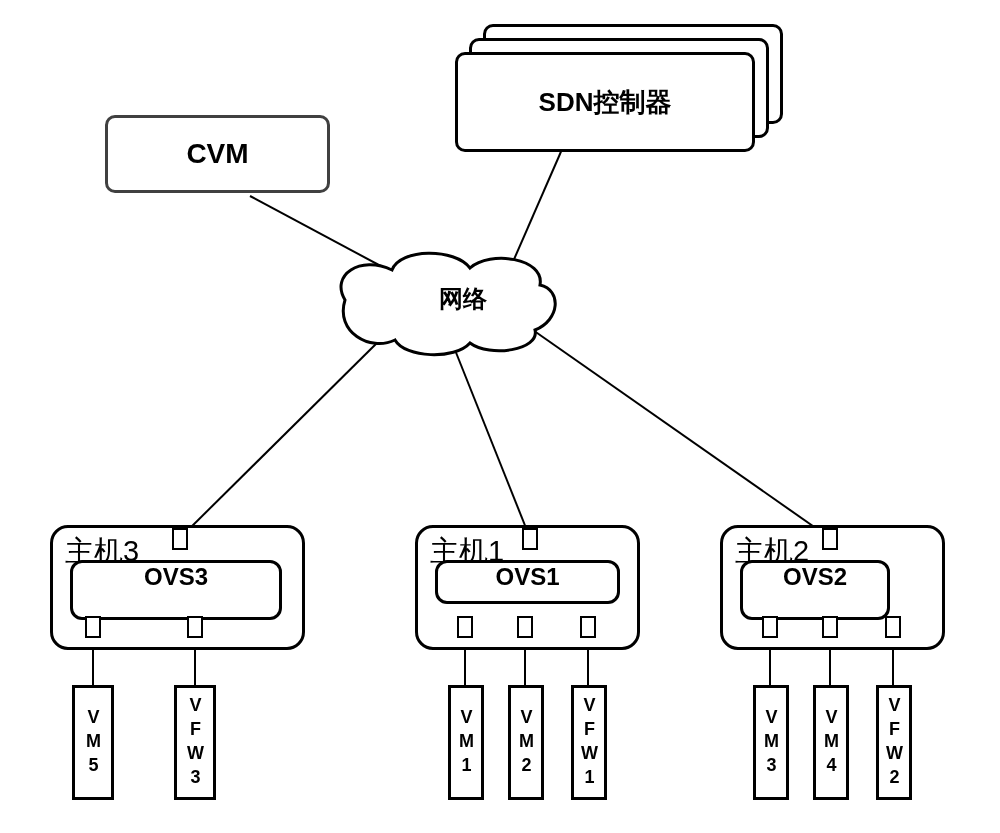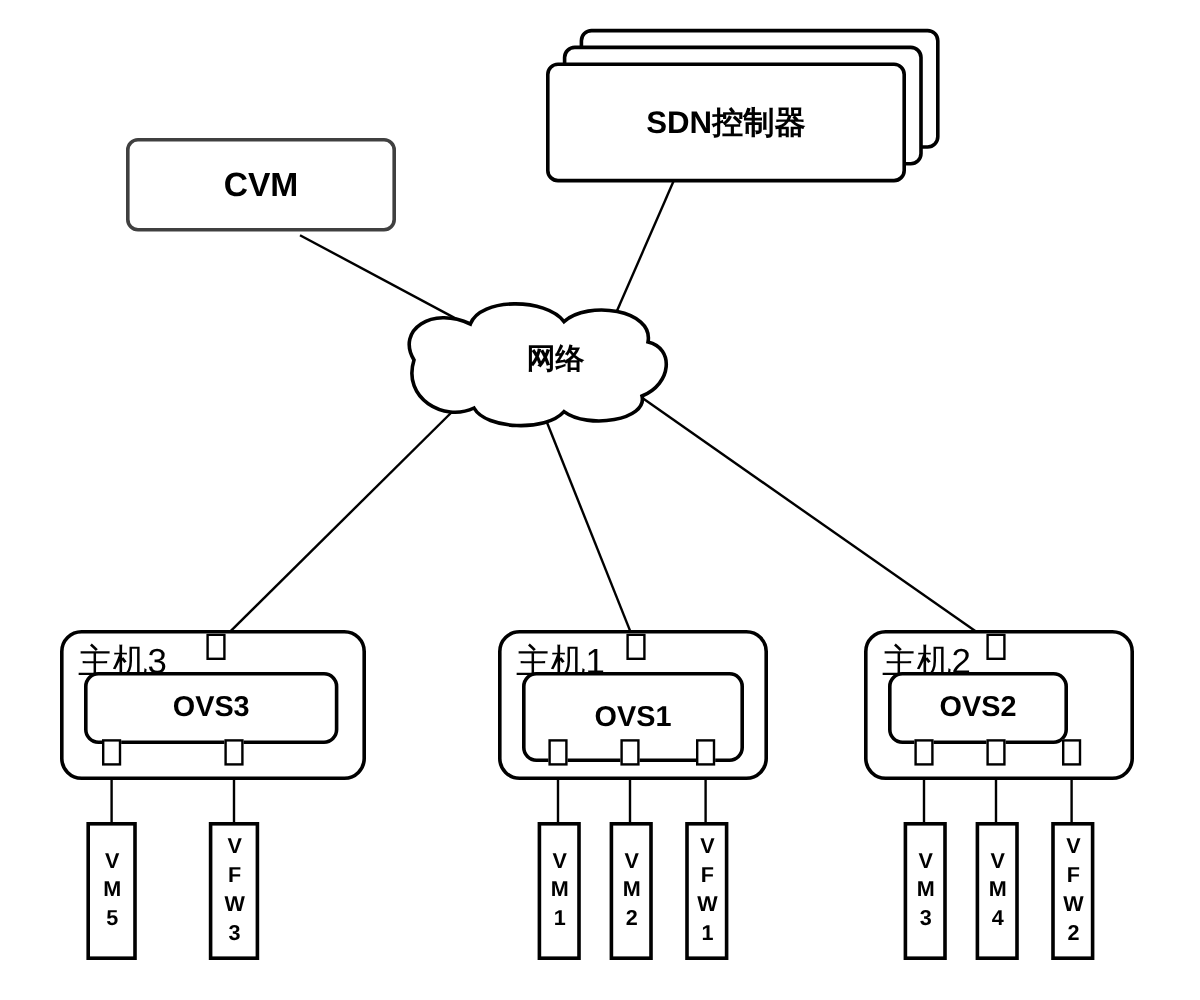--- a/index.html
+++ b/index.html
@@ -81,21 +81,21 @@
     left: 12px;
     top: 4px;
     font-size: 29px;
   }
   .ovs {
     position: absolute;
     border: 3px solid #000;
     border-radius: 12px;
     background: #fff;
     display: flex;
-    align-items: center;
+    align-items: flex-start;
     justify-content: center;
     font-size: 24px;
     font-weight: bold;
   }
   .port {
     position: absolute;
     width: 16px;
     height: 22px;
     border: 2px solid #000;
     background: #fff;
@@ -183,21 +183,21 @@
 <div class="leaf" style="left:72px;  top:685px; width:42px; height:115px;">
   <span>VM5</span>
 </div>
 <div class="leaf" style="left:174px; top:685px; width:42px; height:115px;">
   <span>VFW3</span>
 </div>
 
 <div class="host" style="left:415px; top:525px; width:225px; height:125px;">
   <span class="host-label">主机1</span>
 </div>
-<div class="ovs" style="left:435px; top:560px; width:185px; height:75px;">
+<div class="ovs" style="left:435px; top:560px; width:185px; height:44px;">
   <span>OVS1</span>
 </div>
 
 <div class="port" style="left:522px; top:528px;"></div>
 
 <div class="port" style="left:457px; top:616px;"></div>
 <div class="port" style="left:517px; top:616px;"></div>
 <div class="port" style="left:580px; top:616px;"></div>
 
 <div class="leaf" style="left:448px; top:685px; width:36px; height:115px;">

